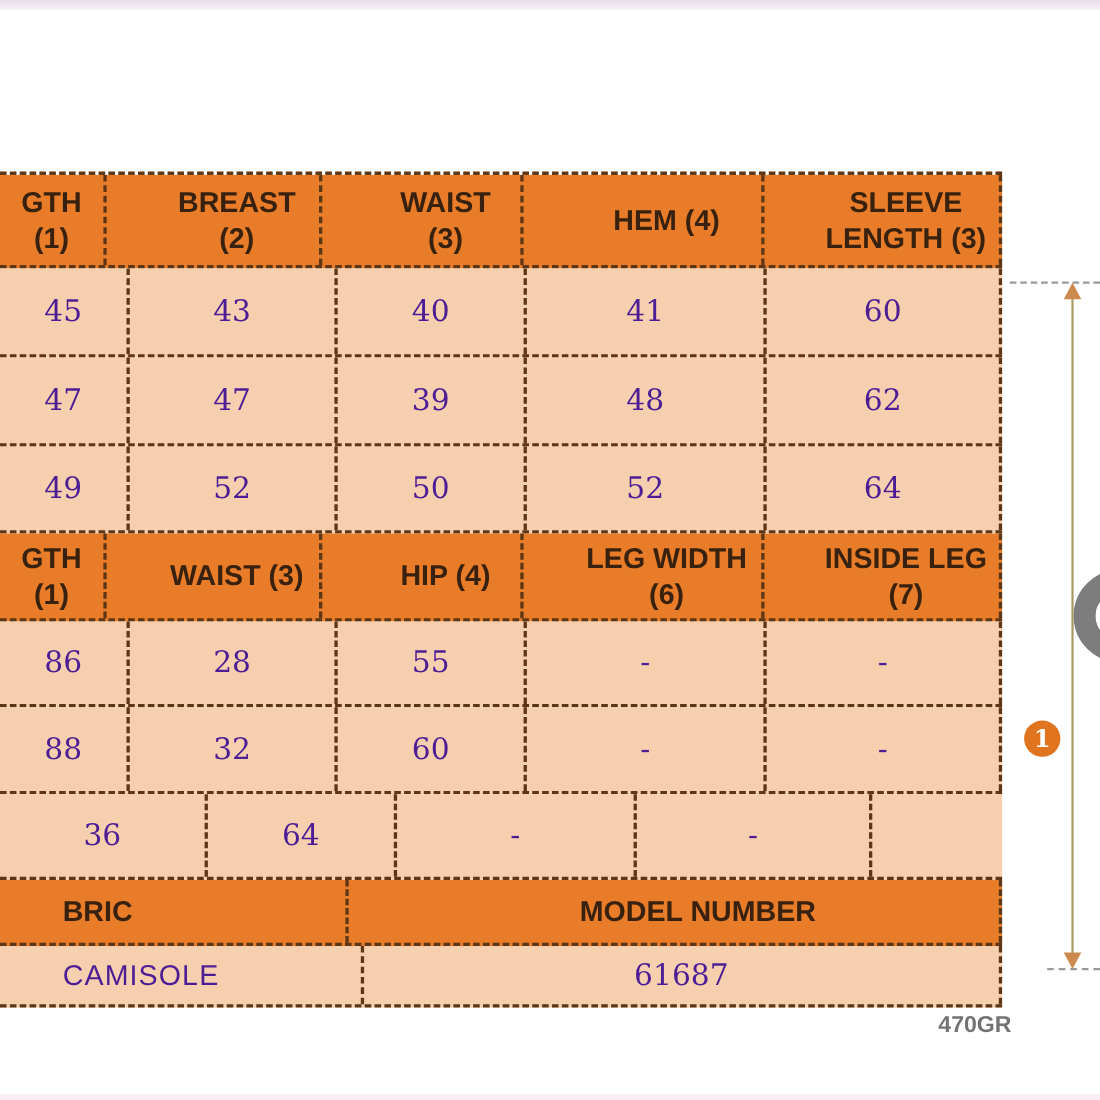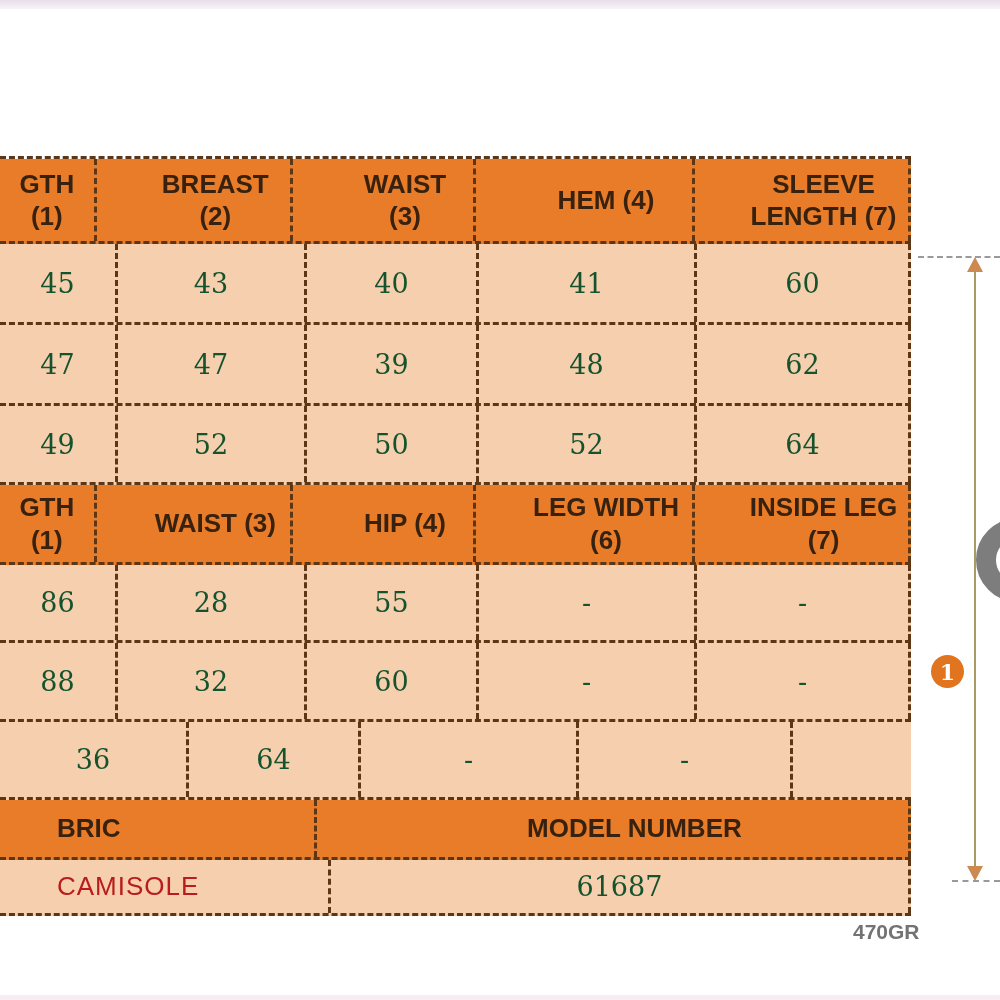--- a/index.html
+++ b/index.html
@@ -16,23 +16,23 @@
   .sizechart{position:absolute;left:0;top:156px;width:911px;
     border-top:3px dashed #5d3616;}
   .trow{display:flex;border-bottom:3px dashed #5d3616;box-sizing:border-box;}
   .cell{box-sizing:border-box;border-right:3px dashed #5d3616;
     display:flex;align-items:center;justify-content:center;overflow:hidden;}
   .c0{width:118px}.c1{width:189px}.c2{width:172px}.c3{width:218px}.c4{width:214px}
   .f0{width:307px}.f1{width:604px}
   .hrow{background:#e87c28;gap:44px;}
   .hcell{color:#38220f;font-weight:bold;font-size:26px;text-align:center;line-height:1.25;padding:0 8px;}
   .vrow{background:#f6cfae;}
-  .vcell{color:#14532d;font-family:"DejaVu Serif",serif;font-size:27px;}
+  .vcell{color:#4c1d95;font-family:"DejaVu Serif",serif;font-size:27px;}
   .left-pad{justify-content:flex-start;padding-left:22px;margin-left:35px;}
-  .fab-val{font-size:26px;color:#b91c1c;letter-spacing:1px;font-family:"Liberation Sans",sans-serif;}
+  .fab-val{font-size:26px;color:#4c1d95;letter-spacing:1px;font-family:"Liberation Sans",sans-serif;}
 
   
   .dash-gray{position:absolute;height:0;border-top:2px dashed #9a9a9a;}
   .measure-line{position:absolute;left:974px;top:265px;width:2px;height:608px;background:#a89a60;}
   .arrow-up{position:absolute;left:967px;top:257px;width:0;height:0;
     border-left:8px solid transparent;border-right:8px solid transparent;
     border-bottom:15px solid #cc8a4e;}
   .arrow-down{position:absolute;left:967px;top:866px;width:0;height:0;
     border-left:8px solid transparent;border-right:8px solid transparent;
     border-top:15px solid #cc8a4e;}
@@ -48,21 +48,21 @@
 
 <div class="top-strip"></div>
 
 <div class="sizechart">
 
   <div class="trow hrow" style="height:85px">
     <div class="cell hcell c0">GTH (1)</div>
     <div class="cell hcell c1">BREAST (2)</div>
     <div class="cell hcell c2">WAIST (3)</div>
     <div class="cell hcell c3">HEM (4)</div>
-    <div class="cell hcell c4">SLEEVE LENGTH (7)</div>
+    <div class="cell hcell c4">SLEEVE LENGTH (3)</div>
   </div>
 
   <div class="trow vrow" style="height:81px">
     <div class="cell vcell c0">45</div>
     <div class="cell vcell c1">43</div>
     <div class="cell vcell c2">40</div>
     <div class="cell vcell c3">41</div>
     <div class="cell vcell c4">60</div>
   </div>
   <div class="trow vrow" style="height:81px">

